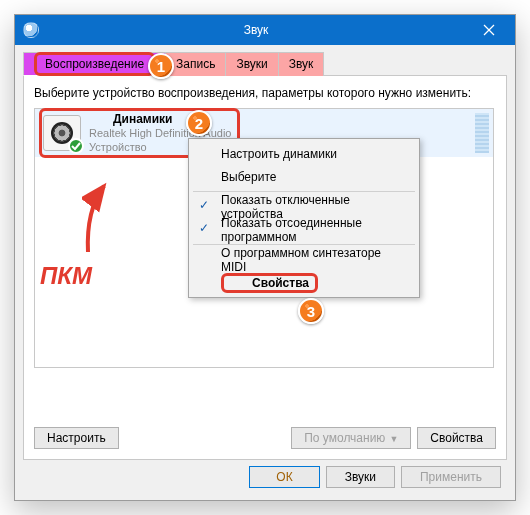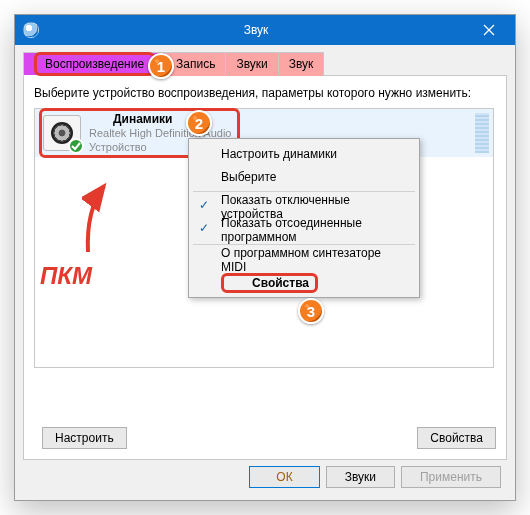--- a/index.html
+++ b/index.html
@@ -61,21 +61,21 @@
   .ctx-menu { position:absolute; left:188px; top:138px; width:232px;
     background:#f2f2f2; border:1px solid #a5a5a5; box-shadow:2px 2px 6px rgba(0,0,0,.25);
     padding:3px 2px; z-index:10;}
   .ctx-item { display:flex; align-items:center; height:23px; padding:0 8px 0 30px;
     font-size:12px; position:relative;}
   .ctx-sep { height:1px; background:#d0d0d0; margin:3px 2px; }
   .ctx-check::before { content:"✓"; position:absolute; left:8px; top:3px; font-size:12px; color:#1b5fab;}
   .ctx-bold { font-weight:bold; }
   .ctx-red { border:3px solid #e23b2e; border-radius:6px; padding:0 6px 0 28px; }
 
-  .bottom-row { position:absolute; bottom:10px; left:18px; right:10px;
+  .bottom-row { position:absolute; bottom:10px; left:10px; right:10px;
     display:flex; align-items:center; gap:6px;}
   .btn { background:#e9e9e9; border:1px solid #b0b0b0; padding:3px 12px;
     font-size:12px; color:#444; font-family:inherit;}
   .btn.disabled { color:#a0a0a0; }
   .btn.enabled { color:#000; }
   .btn .dd { margin-left:4px; font-size:9px; }
   .spacer { flex:1; }
 
   .dlg-buttons { position:absolute; right:14px; bottom:12px; display:flex; gap:6px;}
   .dlg-buttons .btn { padding:3px 18px; }
@@ -141,20 +141,23 @@
               <span class="s">Устройство</span>
             </div>
           </div>
           <div class="level"></div>
         </div>
       </div>
 
       <div class="bottom-row">
         <button class="btn enabled">Настроить</button>
         <div class="spacer"></div>
+        <button class="btn disabled">
+          <span>По умолчанию</span><span class="dd">▼</span>
+        </button>
         <button class="btn enabled">Свойства</button>
       </div>
     </div>
 
     <div class="dlg-buttons">
       <button class="btn ok">ОК</button>
       <button class="btn enabled">Звуки</button>
       <button class="btn disabled">Применить</button>
     </div>
   </div>

